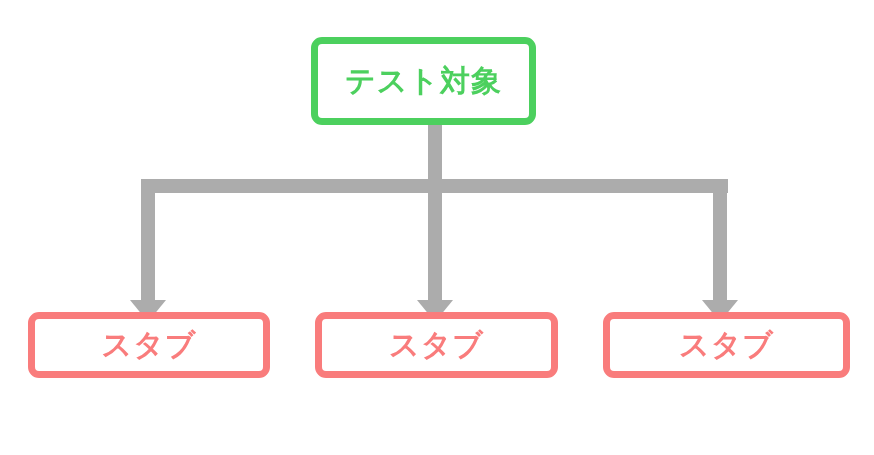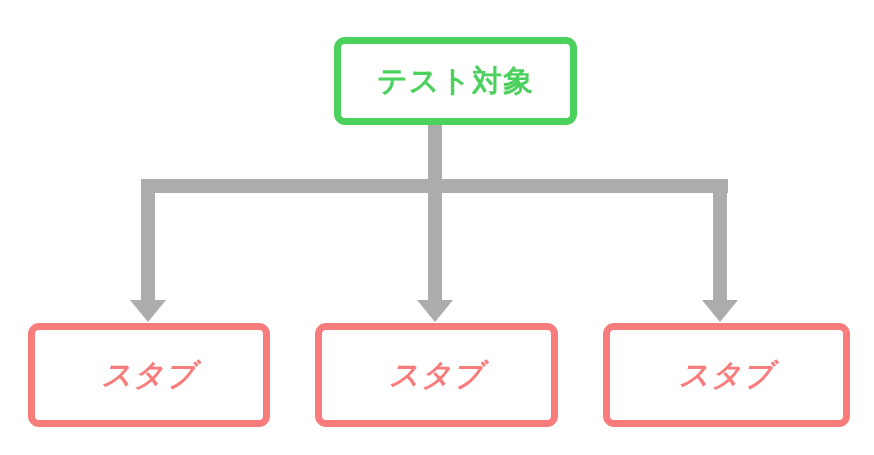--- a/index.html
+++ b/index.html
@@ -21,33 +21,32 @@
     background: #ffffff;
     border-radius: 11px;
     display: flex;
     align-items: center;
     justify-content: center;
     font-weight: bold;
     font-size: 30px;
     letter-spacing: 1px;
   }
   .box.target {
-    left: 334px;
+    left: 311px;
     top: 37px;
-    width: 243px;
+    width: 225px;
     height: 88px;
     border: 7px solid var(--target-border, #4CD05E);
     color: var(--target-border, #4CD05E);
   }
   .box.stub {
-    top: 323px;
-    height: 104px;
+    top: 312px;
+    height: 66px;
     border: 7px solid var(--stub-border, #F97C7C);
     color: var(--stub-border, #F97C7C);
-    font-style: italic;
   }
   .box.stub1 { left: 28px;  width: 242px; }
   .box.stub2 { left: 315px; width: 243px; }
   .box.stub3 { left: 603px; width: 247px; }
 
   .conn {
     position: absolute;
     background: var(--arrow, #ACACAC);
   }
   .conn.stem-center   { left: 428px; top: 125px; width: 14px; height: 176px; }

